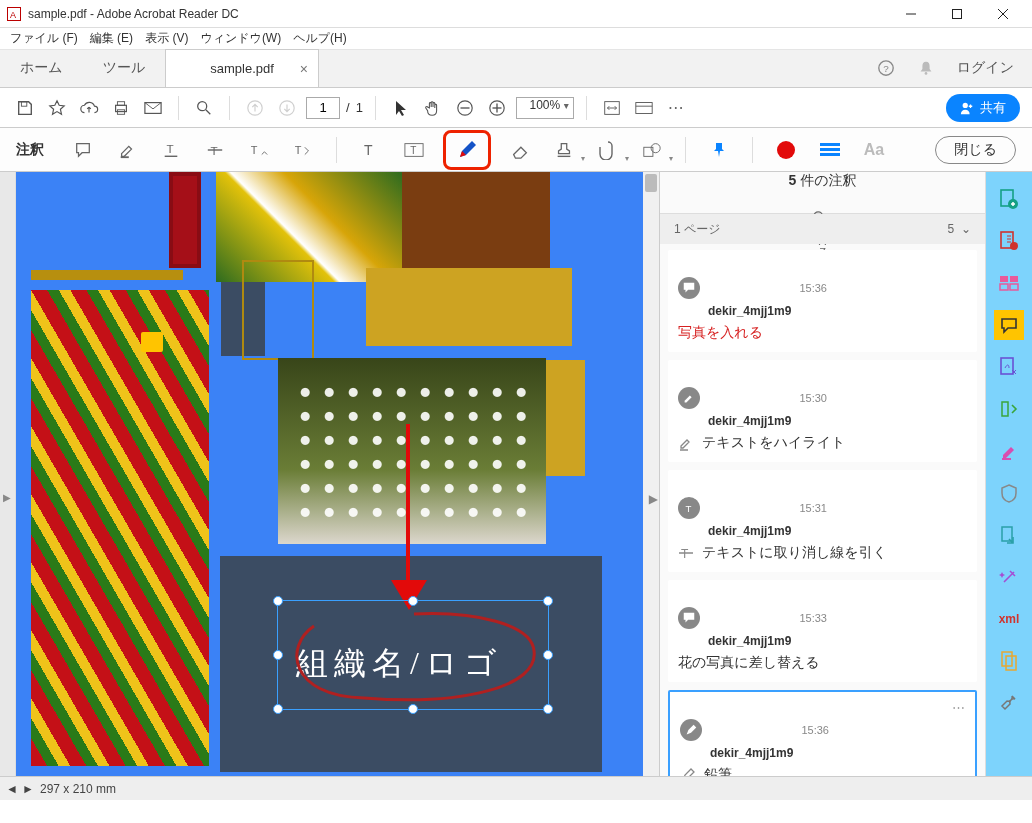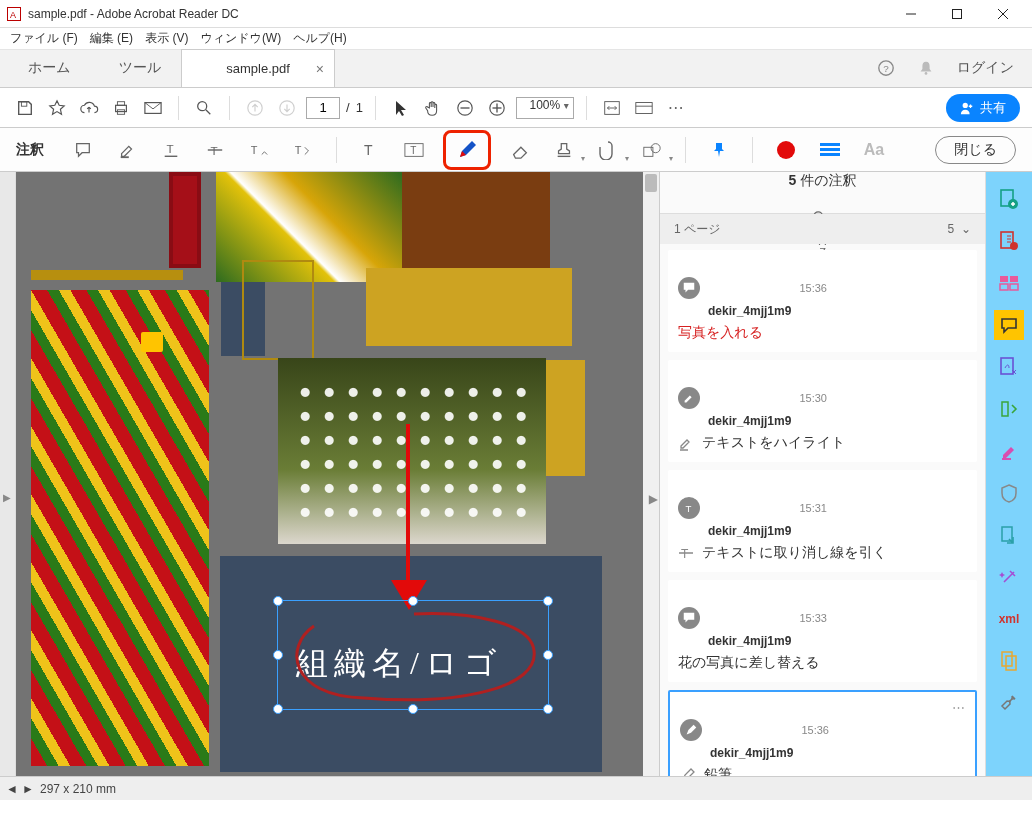--- a/index.html
+++ b/index.html
@@ -10,21 +10,21 @@
 .titlebar .app-icon { width: 16px; height: 16px; margin-right: 6px; display:inline-flex; align-items:center; justify-content:center;}
 .titlebar .title-text { flex: 1; font-size: 12px; }
 .titlebar .win-btn { width: 46px; height: 28px; display: flex; align-items: center; justify-content: center; color: #222; }
 
 
 .menubar { height: 22px; display: flex; align-items: center; padding-left: 4px; font-size: 12px; border-bottom: 1px solid #e5e5e5; }
 .menubar span { padding: 2px 6px; }
 
 
 .tabrow { height: 38px; display: flex; align-items: flex-end; background: #f2f2f2; border-bottom: 1px solid #ccc; }
-.tabrow .tab-fixed { height: 38px; display: flex; align-items: center; padding: 0 20px; font-size: 14px; color: #555; margin-left: 8px; }
+.tabrow .tab-fixed { height: 38px; display: flex; align-items: center; padding: 0 20px; font-size: 14px; color: #555; }
 .tabrow .tab-active { height: 38px; display: flex; align-items: center; background: #fff; border: 1px solid #ccc; border-bottom: none; padding: 0 44px; position: relative; }
 .tabrow .tab-active .tab-x { position: absolute; right: 10px; font-size: 14px; color: #777; }
 .tabrow .spacer { flex: 1; }
 .tabrow .right-icons { display: flex; align-items: center; height: 38px; gap: 18px; padding: 0 18px; }
 .tabrow .right-icons .ri { width: 22px; text-align:center; color:#888; }
 .tabrow .login { font-size: 14px; color: #555; }
 
 
 .toolbar1 { height: 40px; display: flex; align-items: center; padding: 0 12px; border-bottom: 1px solid #ccc; gap: 6px; }
 .tool-ic { width: 26px; height: 26px; display:flex; align-items:center; justify-content:center; color:#555; }
@@ -47,21 +47,21 @@
 .lines span{ width:20px; height:3px; background:#0a84ff;}
 .aa { color:#bbb; font-size:16px; font-weight:bold;}
 .close-pill { border:1px solid #888; border-radius:16px; padding:4px 18px; font-size:14px; margin-left:auto;}
 
 
 .main { display:flex; height: 604px; }
 .doc-area { position:relative; width: 660px; background:#eee; overflow:hidden; border-right:1px solid #ccc;}
 .page-gutter { position:absolute; left:0; top:0; bottom:0; width:16px; background:#e8e8e8; border-right:1px solid #ddd;}
 .doc-scroll { position:absolute; right:0; top:0; bottom:0; width:16px; background:#f0f0f0; }
 .doc-scroll .thumb{ position:absolute; top:2px; left:2px; right:2px; height:18px; background:#bbb; border-radius:2px;}
-.doc-canvas { position:absolute; left:16px; right:16px; top:0; bottom:0; background:#737373;}
+.doc-canvas { position:absolute; left:16px; right:16px; top:0; bottom:0; background:#3b82f6;}
 
 .ph { position:absolute; }
 .ph.flowers-top{ left:200px; top:0; width:186px; height:110px; background:linear-gradient(45deg,#2d6b1f,#e3c20a 40%,#fff 42%,#d7a508 60%,#2d6b1f);}
 .ph.brown-big{ left:386px; top:0; width:148px; height:146px; background:#7a3d11;}
 .ph.thin-box{ left:15px; top:98px; width:152px; height:10px; background:#b78f0f;}
 .ph.red-strip1{ left:153px; top:0; width:32px; height:96px; background:#a50f18; border:4px solid #890c14;}
 .ph.veg{ left:15px; top:118px; width:178px; height:476px; background:repeating-linear-gradient(60deg,#c41017,#c41017 14px,#2a7a18 14px,#2a7a18 24px,#efc31a 24px,#efc31a 34px);}
 .ph.note{ left:125px; top:160px; width:22px; height:20px; background:#ffc400; border-radius:2px;}
 .ph.dust1{ left:350px; top:96px; width:206px; height:78px; background:#cda322;}
 .ph.dust2{ left:495px; top:188px; width:74px; height:116px; background:#cda322;}

